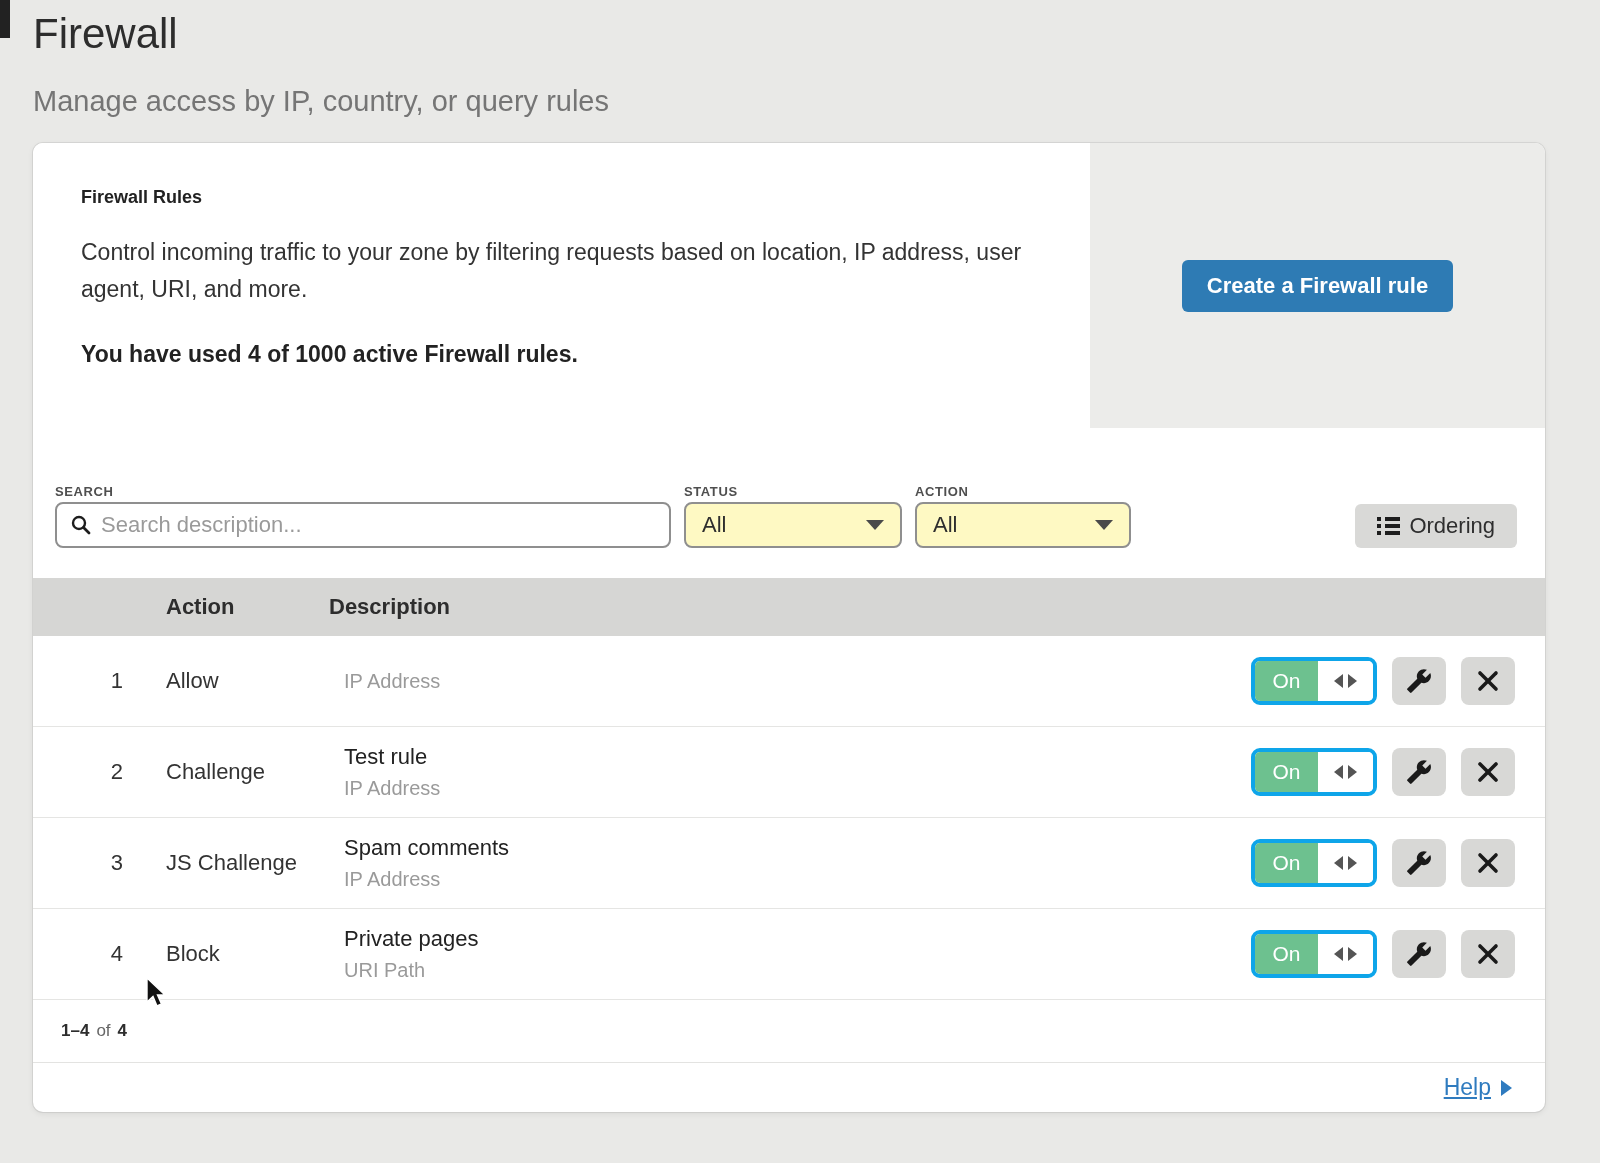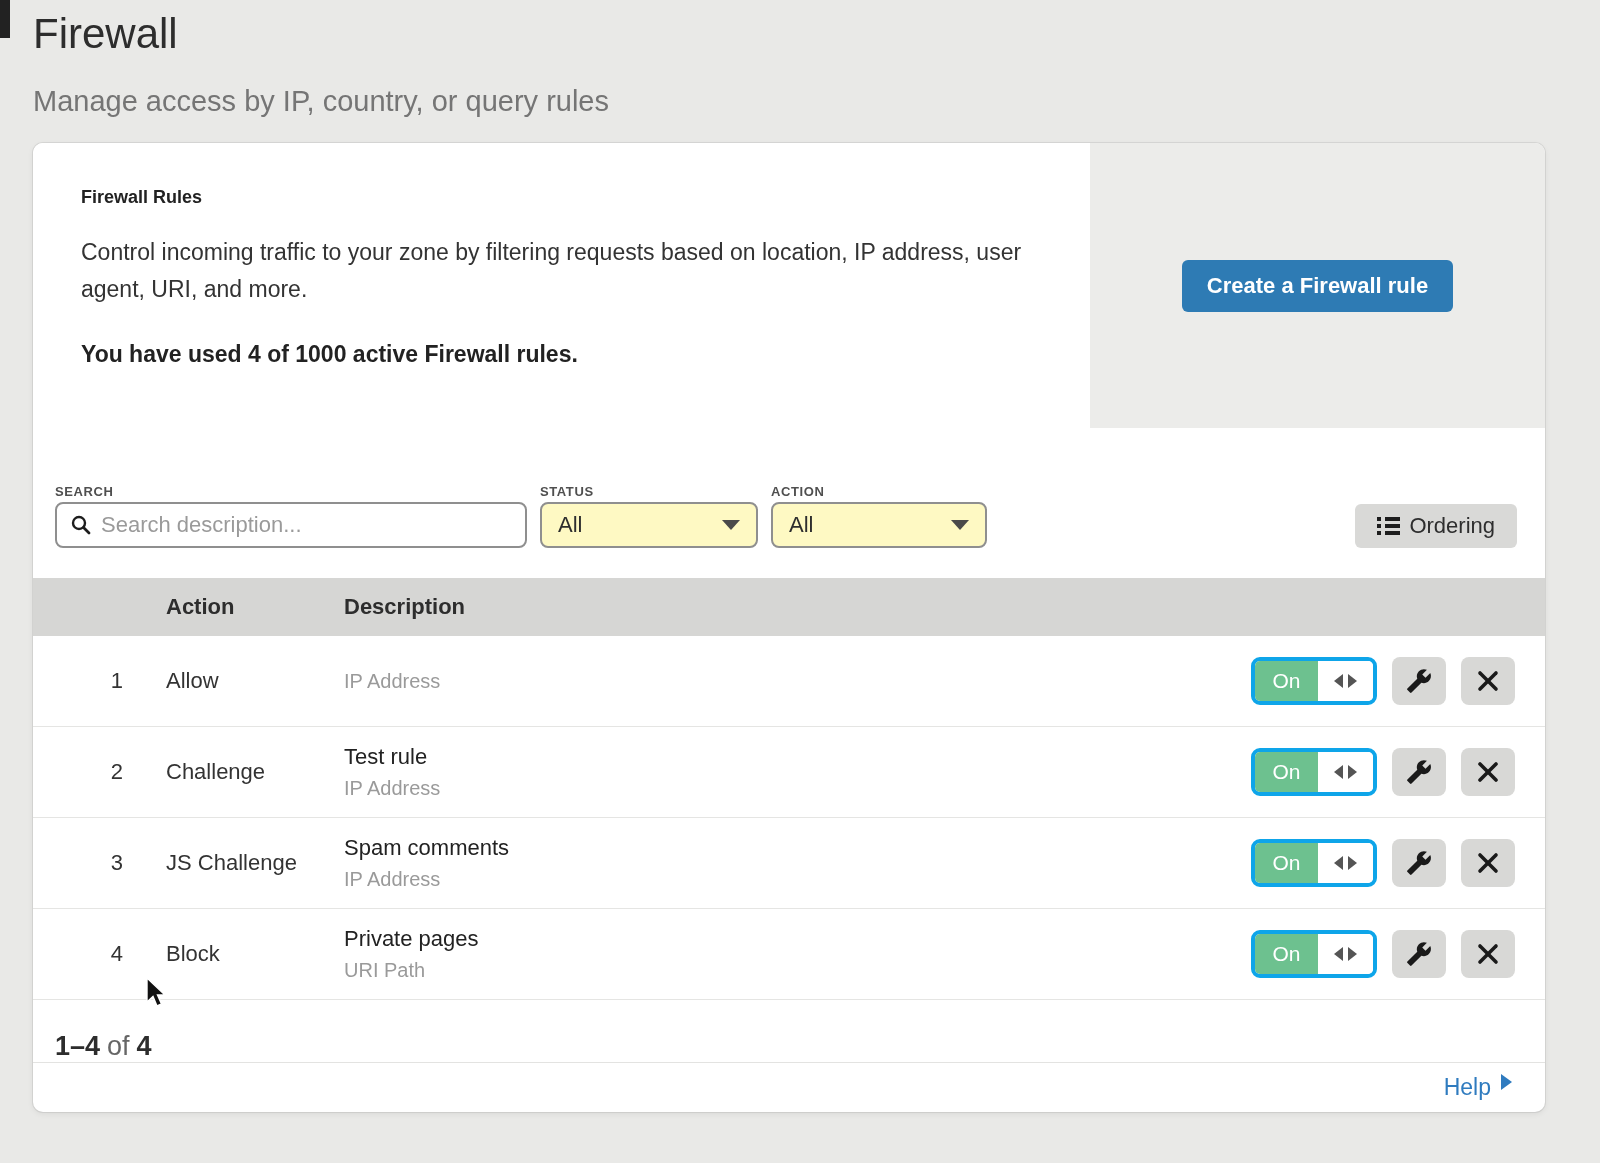--- a/index.html
+++ b/index.html
@@ -39,21 +39,21 @@
   }
 
   
   .filter-bar {
     height: 150px; flex-shrink: 0; background: #fff;
     display: flex; align-items: flex-end; gap: 13px;
     padding: 0 28px 30px 22px;
   }
   .field-label { display: block; font-size: 13px; font-weight: 700; letter-spacing: 0.6px; color: #4f4f4f; margin-bottom: 3px; }
   .search-box {
-    width: 472px; height: 46px; background: #fff;
+    width: 616px; height: 46px; background: #fff;
     border: 2px solid #8f8f8f; border-radius: 8px;
     display: flex; align-items: center; padding: 0 13px; gap: 9px;
   }
   .search-box input {
     border: none; outline: none; flex: 1; font-family: inherit;
     font-size: 22px; color: #333; background: transparent;
   }
   .search-box input::placeholder { color: #9a9a9a; }
   .select-box {
     height: 46px; background: #fef9c3; border: 2px solid #8f8f8f; border-radius: 8px;
@@ -73,21 +73,21 @@
   .list-icon .li-dot { width: 4px; height: 4px; background: #1d1d1d; }
   .list-icon .li-line { width: 15px; height: 4px; background: #1d1d1d; }
 
   
   .thead {
     height: 58px; flex-shrink: 0; background: #d6d6d4;
     display: flex; align-items: center; font-size: 22px; font-weight: 700; color: #2d2d2d;
   }
   .col-num { width: 90px; text-align: right; }
   .col-action { width: 150px; margin-left: 43px; }
-  .col-desc { flex: 1; margin-left: 28px; }
+  .col-desc { flex: 1; margin-left: 13px; }
   .rule-row {
     height: 91px; flex-shrink: 0; display: flex; align-items: center;
     background: #fff; border-bottom: 1px solid #e5e5e3;
   }
   .rule-num { width: 90px; text-align: right; font-size: 22px; color: #333; }
   .rule-action { width: 150px; margin-left: 43px; font-size: 22px; color: #333; }
   .rule-desc { flex: 1; margin-left: 28px; }
   .rule-desc .d-title { font-size: 22px; color: #222; margin-bottom: 7px; }
   .rule-desc .d-sub { font-size: 20px; color: #9a9a9a; }
   .rule-controls { display: flex; align-items: center; gap: 15px; padding-right: 30px; }
@@ -97,24 +97,24 @@
   .toggle-grip { flex: 1; display: flex; align-items: center; justify-content: center; gap: 5px; background: #fff; }
   .tri-left  { width: 0; height: 0; border-top: 7px solid transparent; border-bottom: 7px solid transparent; border-right: 9px solid #555; }
   .tri-right { width: 0; height: 0; border-top: 7px solid transparent; border-bottom: 7px solid transparent; border-left: 9px solid #555; }
 
   .icon-btn {
     width: 54px; height: 48px; background: #d8d8d6; border: none; border-radius: 8px;
     display: flex; align-items: center; justify-content: center; cursor: pointer;
   }
 
   
-  .pagination { height: 62px; flex-shrink: 0; display: flex; align-items: flex-end; padding-left: 22px; font-size: 27px; color: #666; gap: 7px; }
+  .pagination { height: 62px; flex-shrink: 0; display: flex; align-items: center; padding-left: 28px; font-size: 17px; color: #666; gap: 7px; }
   .pagination .pg-strong { color: #2d2d2d; font-weight: 700; }
   .card-footer { flex: 1; border-top: 1px solid #e3e3e1; display: flex; align-items: center; justify-content: flex-end; padding-right: 33px; }
-  .help-link { color: #2f7bbf; font-size: 23px; display: flex; align-items: flex-start; gap: 10px; cursor: pointer; }
+  .help-link { color: #2f7bbf; font-size: 23px; display: flex; align-items: center; gap: 10px; cursor: pointer; text-decoration: underline; }
   .help-arrow { width: 0; height: 0; border-top: 8px solid transparent; border-bottom: 8px solid transparent; border-left: 11px solid #2f7bbf; }
 
   .cursor { position: absolute; left: 145px; top: 977px; pointer-events: none; }
 </style>
 </head>
 <body>
 
 <div class="corner-notch"></div>
 
 <div class="page-header">

